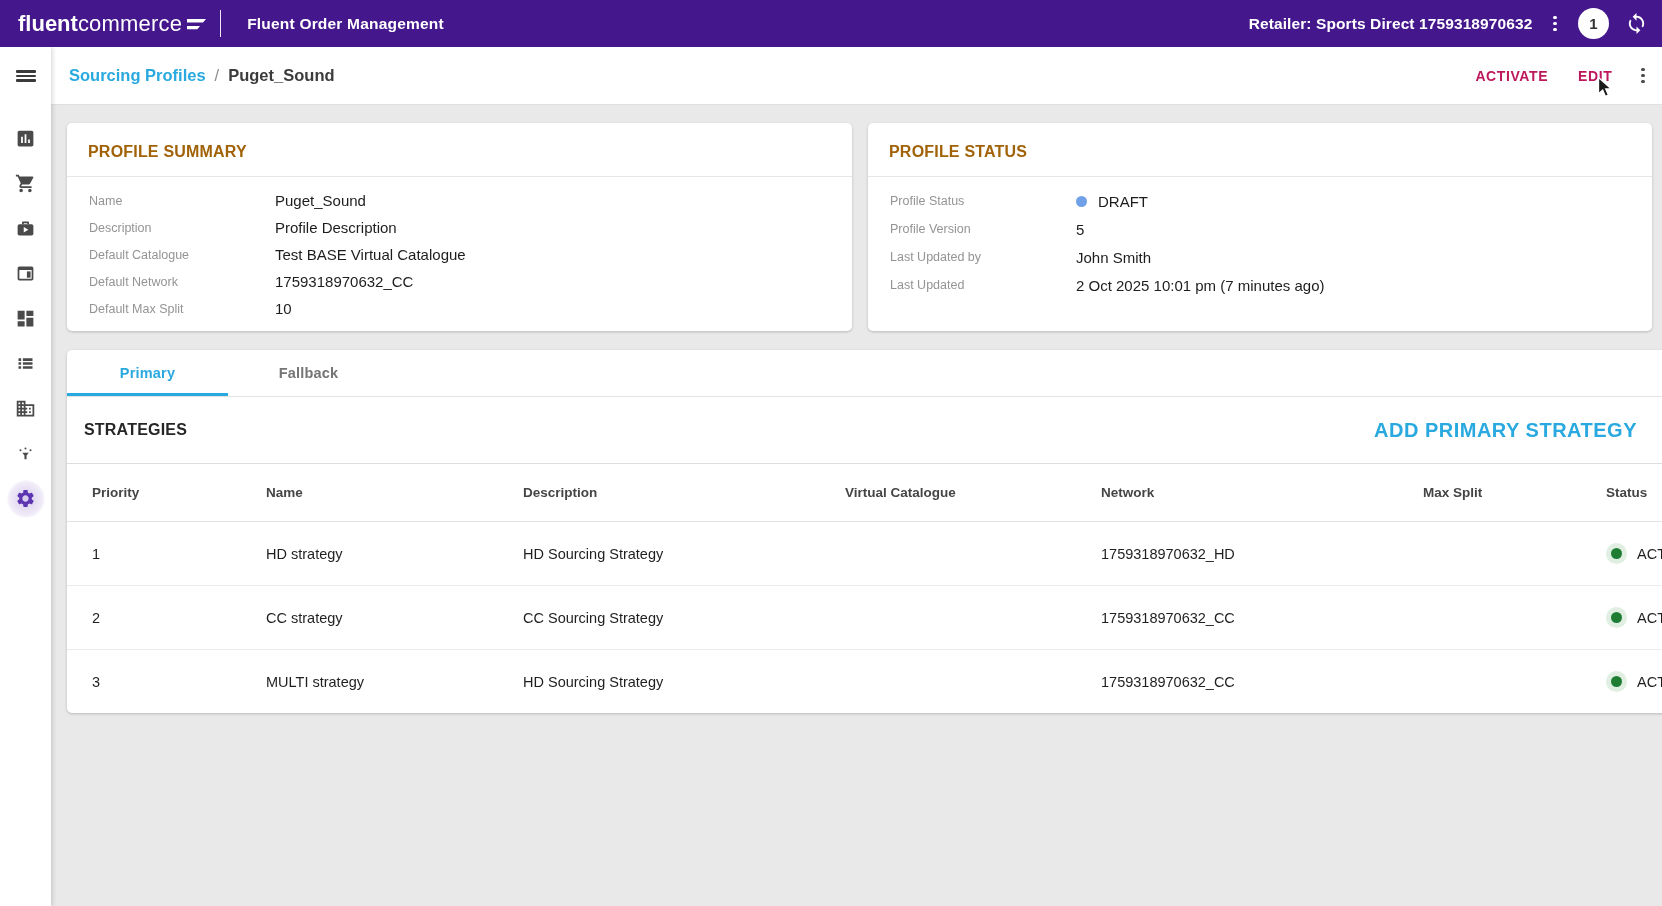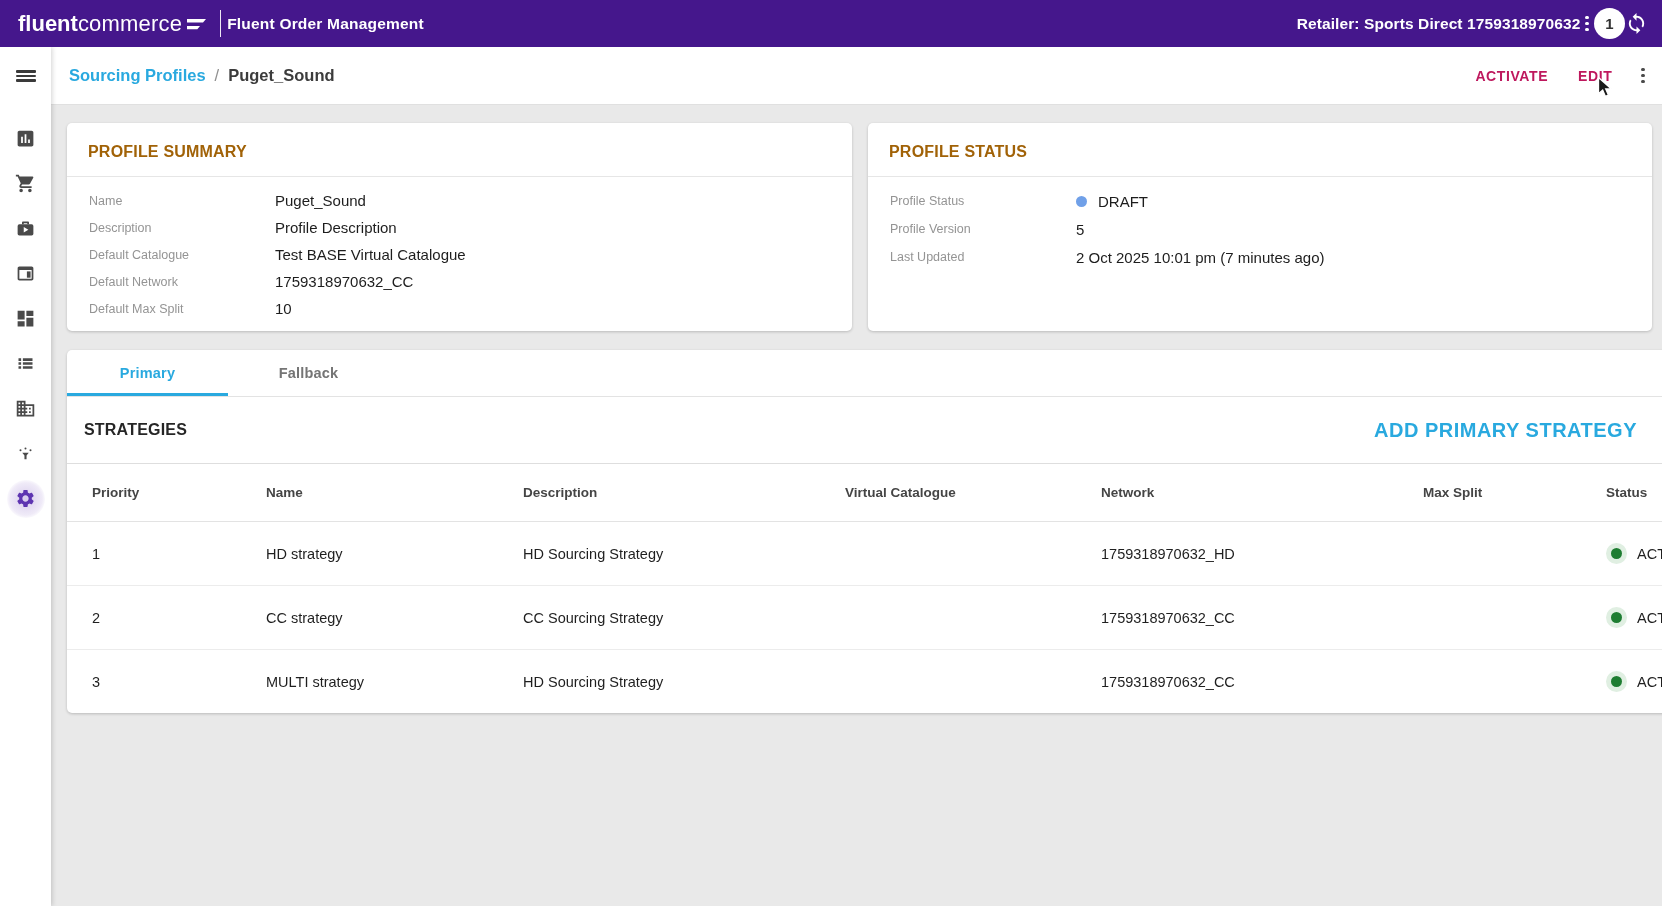--- a/index.html
+++ b/index.html
@@ -9,22 +9,22 @@
     -webkit-font-smoothing:antialiased;
   }
   
   .appbar{position:absolute;top:0;left:0;width:100%;height:47px;background:#45178C;
     display:flex;align-items:center;color:#fff;z-index:20;}
   .logo{margin-left:18px;font-size:22px;display:flex;align-items:center;line-height:1;}
   .logo .bold{font-weight:700;}
   .logo .light{font-weight:300;letter-spacing:.2px;}
   .logo-glyph{margin-left:4px;margin-top:3px;}
   .appbar-divider{width:1px;height:27px;background:rgba(255,255,255,.9);margin-left:13px;}
-  .appbar-title{margin-left:6px;font-size:15.5px;font-weight:700;letter-spacing:.2px;}
-  .appbar-right{margin-left:auto;display:flex;align-items:center;margin-right:14px;}
+  .appbar-title{margin-left:26px;font-size:15.5px;font-weight:700;letter-spacing:.2px;}
+  .appbar-right{margin-left:auto;display:flex;align-items:center;gap:16px;margin-right:14px;}
   .retailer{font-size:15.5px;font-weight:600;letter-spacing:.1px;}
   .kebab{display:flex;flex-direction:column;align-items:center;gap:2.5px;padding:4px 5px;cursor:pointer;}
   .kebab i{width:3.6px;height:3.6px;border-radius:50%;background:currentColor;display:block;}
   .badge{width:31px;height:31px;border-radius:50%;background:#fff;color:#333;display:flex;
     align-items:center;justify-content:center;font-size:15px;font-weight:700;}
   .sync-btn{display:flex;align-items:center;}
   
   .sidebar{position:absolute;top:47px;left:0;width:51px;bottom:0;background:#fff;
     box-shadow:1px 0 5px rgba(0,0,0,.18);z-index:10;}
   .menu-btn{height:58px;display:flex;align-items:center;justify-content:center;cursor:pointer;}
@@ -235,20 +235,24 @@
           <span class="kv-value">
               <span class="draft-dot"></span>
               <span>DRAFT</span>
             </span>
         </div>
         <div class="kv-row">
           <span class="kv-label">Profile Version</span>
           <span class="kv-value">5</span>
         </div>
         <div class="kv-row">
+          <span class="kv-label">Last Updated by</span>
+          <span class="kv-value">John Smith</span>
+        </div>
+        <div class="kv-row">
           <span class="kv-label">Last Updated</span>
           <span class="kv-value">2 Oct 2025 10:01 pm (7 minutes ago)</span>
         </div>
       </div>
     </div>
   </div>
 
   <div class="card tabs-card">
     <div class="tab-bar">
       <div class="tab active">Primary</div>

